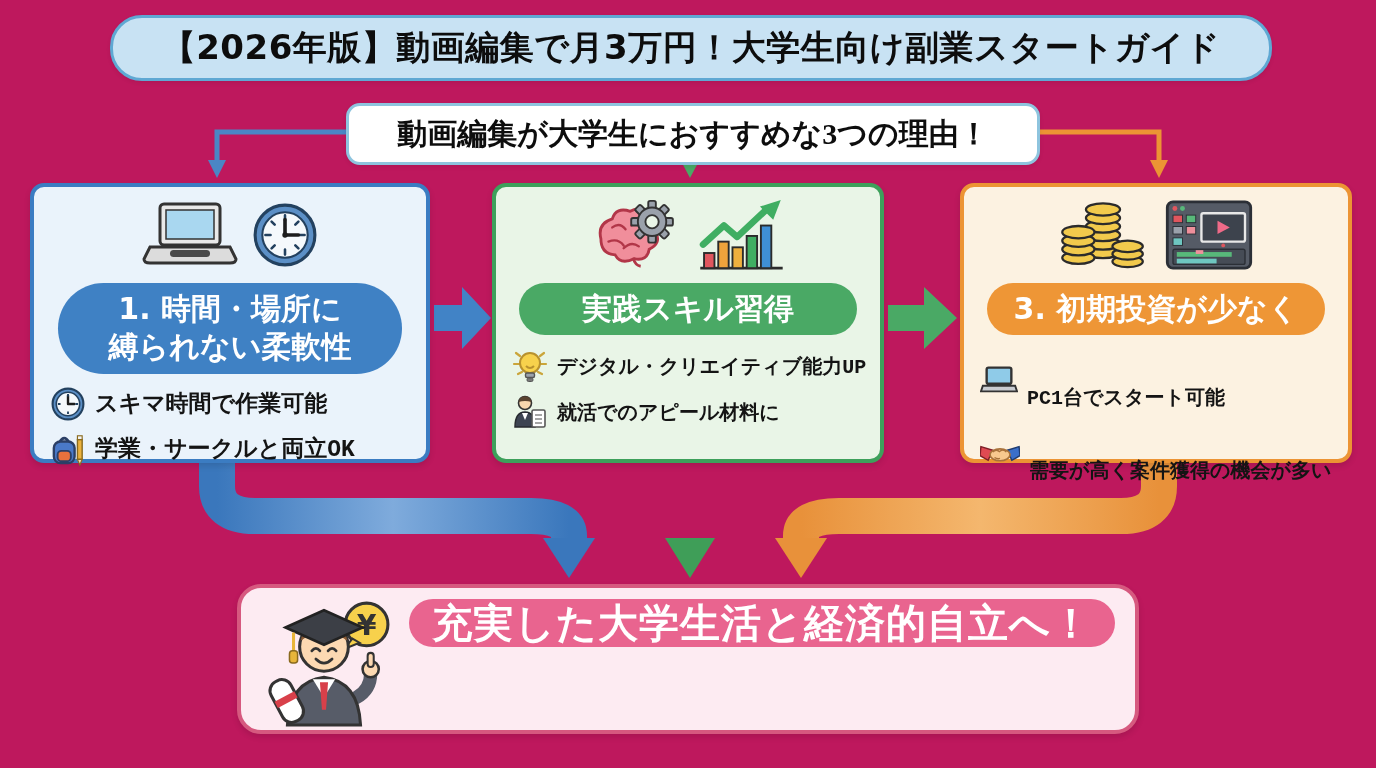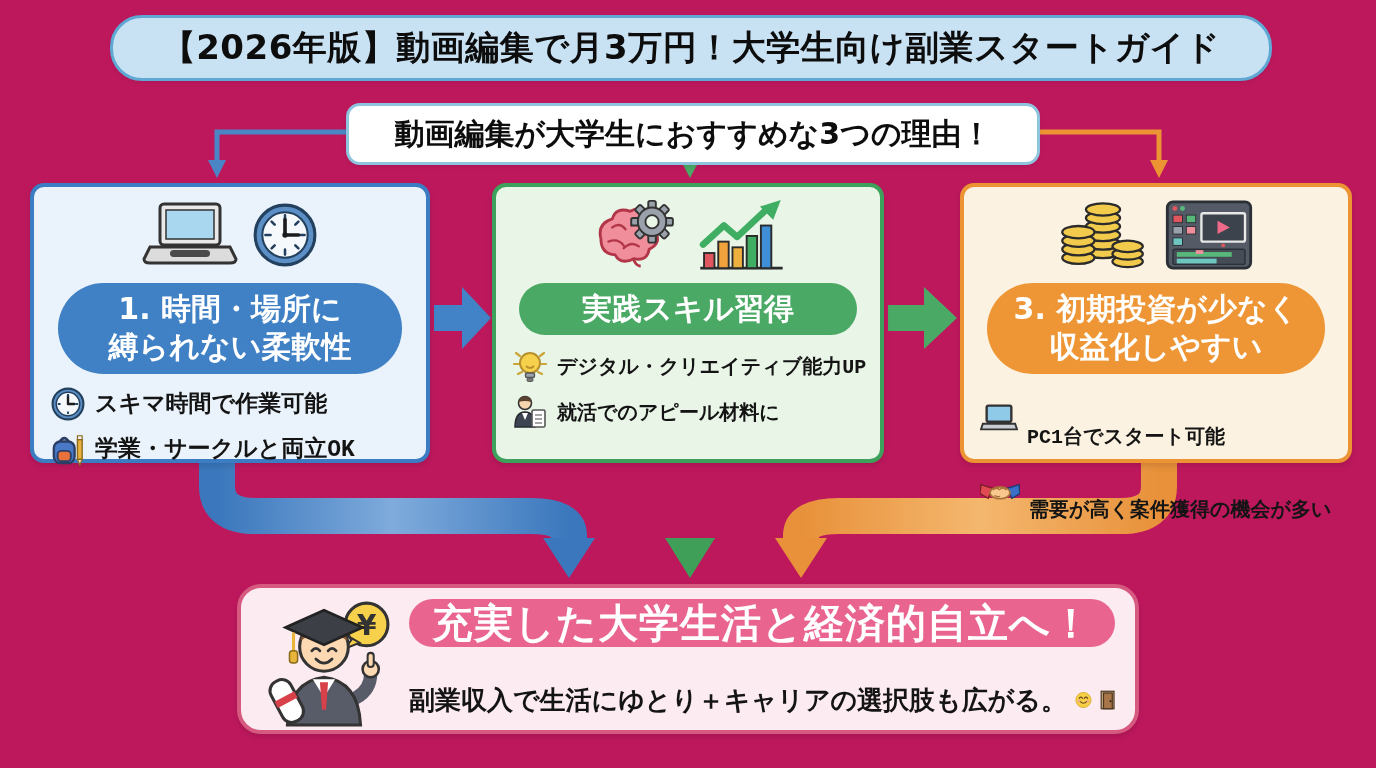--- a/index.html
+++ b/index.html
@@ -9,21 +9,21 @@
   
   .title-banner{position:absolute;left:110px;top:15px;width:1156px;height:60px;
     background:#c8e2f3;border:3px solid #5fa8d3;border-radius:32px;
     display:flex;align-items:center;justify-content:center;
     font-size:34px;font-weight:bold;color:#0d0d0d;letter-spacing:.5px;z-index:3;
     box-shadow:0 2px 4px rgba(0,0,0,.08);}
   .reasons-banner{position:absolute;left:346px;top:103px;width:688px;height:56px;
     background:#ffffff;border:3px solid #8ec4de;border-radius:14px;
     display:flex;align-items:center;justify-content:center;
     font-size:30px;font-weight:bold;color:#0d0d0d;z-index:3;
-    box-shadow:0 2px 4px rgba(0,0,0,.08);}
+    box-shadow:0 2px 4px rgba(0,0,0,.08);font-family:Liberation Serif, serif;}
 
   
   #arrows{position:absolute;left:0;top:0;z-index:1;}
 
   
   .rbox{position:absolute;top:183px;height:280px;border-radius:14px;z-index:2;
     box-sizing:border-box;box-shadow:0 3px 6px rgba(0,0,0,.12);}
   .rbox.blue  {left:30px; width:400px;background:#eaf3fb;border:4px solid #3b7cc2;}
   .rbox.green {left:492px;width:392px;background:#e9f5e7;border:4px solid #3da05b;}
   .rbox.orange{left:960px;width:392px;background:#fcf2e1;border:4px solid #ec9434;}
@@ -251,21 +251,20 @@
         <polygon points="57,23 57,37 70,30" fill="#ef6a88"></polygon>
         <circle cx="63" cy="49" r="2" fill="#e0565e"></circle>
         <rect x="10" y="53" width="76" height="16" rx="2" fill="#464c56" stroke="#2b2f36" stroke-width="1.5"></rect>
         <rect x="14" y="56" width="58" height="5" fill="#58b87a"></rect>
         <rect x="14" y="63" width="42" height="5" fill="#6ec6c0"></rect>
         <rect x="34" y="54" width="8" height="4" fill="#ef8f9b"></rect>
       </svg>
     </div>
     <div class="pill">
       <div>3. 初期投資が少なく</div>
-      <div>収益化しやすい</div>
     </div>
     <div class="bullets">
       <div class="bullet">
         <span class="bicon">
           <svg width="38" height="30" viewBox="0 0 40 30">
             <rect x="7" y="2" width="26" height="17" rx="2" fill="#8fcbe8" stroke="#333" stroke-width="2.5"></rect>
             <path d="M3,21 H37 L39,27 H1 Z" fill="#c9ccd1" stroke="#333" stroke-width="2"></path>
           </svg>
           </span>
         <span class="bullet-text">PC1台でスタート可能</span>
@@ -301,30 +300,15 @@
       <path d="M34,38 V56" stroke="#e8b53a" stroke-width="3"></path>
       <rect x="30" y="56" width="8" height="12" rx="3" fill="#e8b53a" stroke="#8a6a1e" stroke-width="1.5"></rect>
       <path d="M52,56 q4,-5 8,0 M68,56 q4,-5 8,0" fill="none" stroke="#333" stroke-width="2.6" stroke-linecap="round"></path>
       <path d="M56,64 q8,8 16,0" fill="none" stroke="#333" stroke-width="2.6" stroke-linecap="round"></path>
       <g transform="rotate(-28 30 104)">
         <rect x="16" y="82" width="22" height="44" rx="10" fill="#ffffff" stroke="#333" stroke-width="3"></rect>
         <rect x="16" y="99" width="22" height="7" fill="#d8404a"></rect>
       </g>
     </svg>
     <div class="cpill">充実した大学生活と経済的自立へ！</div>
-    <div class="csub">
-      <span>副業収入で生活にゆとり＋キャリアの選択肢も広がる。</span>
-      <svg width="30" height="30" viewBox="0 0 30 30">
-        <circle cx="15" cy="15" r="13.5" fill="#f6cf45" stroke="#d9ab2a" stroke-width="1.5"></circle>
-        <path d="M7.5,12 q3,-4 6,0 M16.5,12 q3,-4 6,0" fill="none" stroke="#6b4d1d" stroke-width="2" stroke-linecap="round"></path>
-        <path d="M9,17.5 q6,6.5 12,0" fill="none" stroke="#6b4d1d" stroke-width="2" stroke-linecap="round"></path>
-        <circle cx="7" cy="17" r="2.2" fill="#f2a0a0"></circle>
-          <circle cx="23" cy="17" r="2.2" fill="#f2a0a0"></circle>
-      </svg>
-      <svg width="27" height="32" viewBox="0 0 26 32">
-        <rect x="2" y="1" width="22" height="30" fill="#caa87c" stroke="#4a3520" stroke-width="2"></rect>
-        <rect x="6" y="4" width="15" height="27" fill="#a9764a" stroke="#4a3520" stroke-width="2"></rect>
-        <circle cx="18" cy="18" r="1.8" fill="#3a2a18"></circle>
-      </svg>
-    </div>
   </div>
 
 </div>
 
 </body></html>

